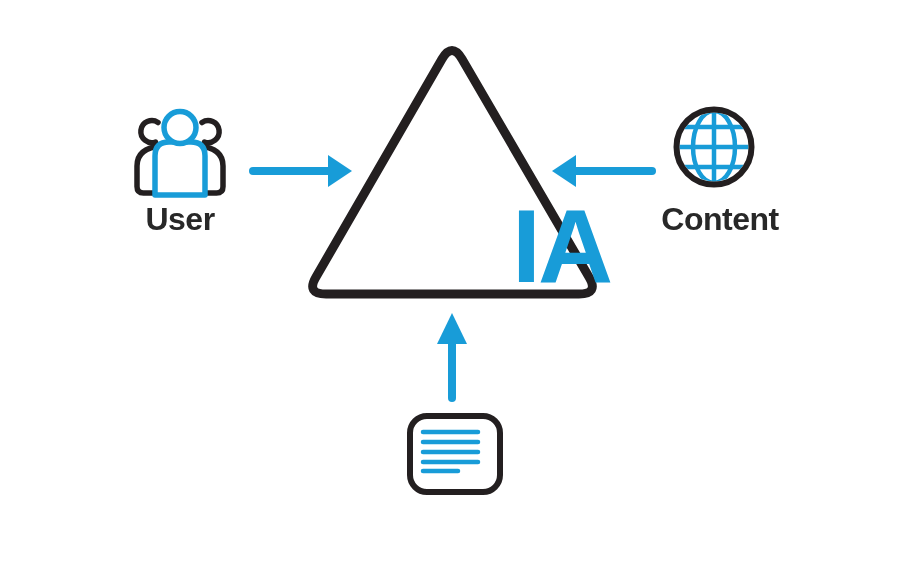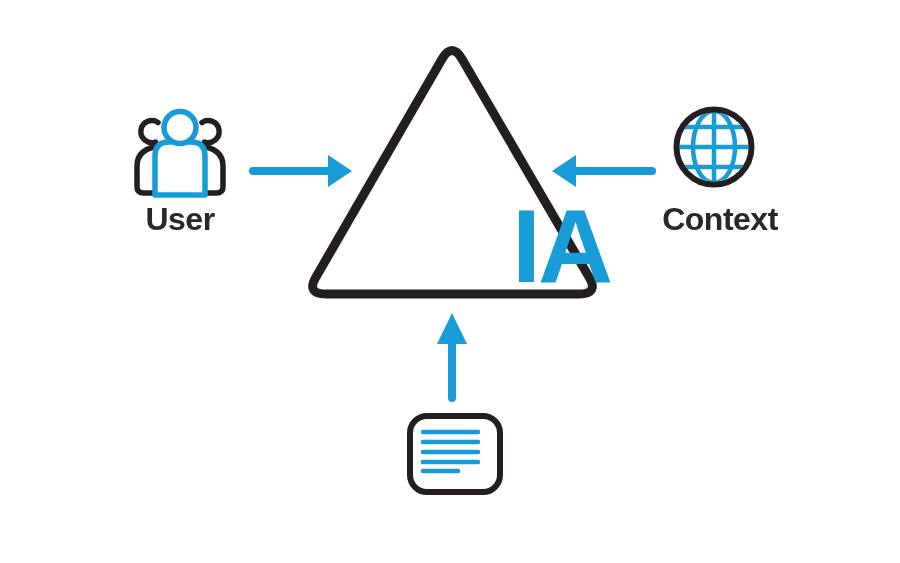--- a/index.html
+++ b/index.html
@@ -108,16 +108,16 @@
         <line x1="16" y1="58" x2="51" y2="58"></line>
       </g>
     </g>
 
   </svg>
 
   <div class="ia-label">IA</div>
 
   <div class="node-label label-user">User</div>
 
-  <div class="node-label label-context">Context</div>
+  <div class="node-label label-context">Content</div>
 
 
 </div>
 
 </body></html>

